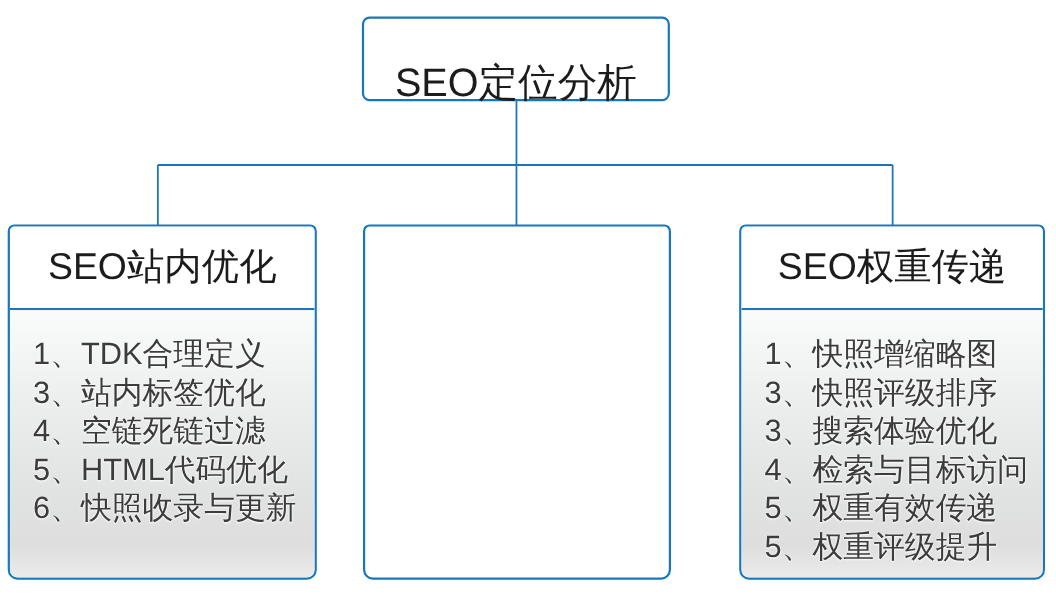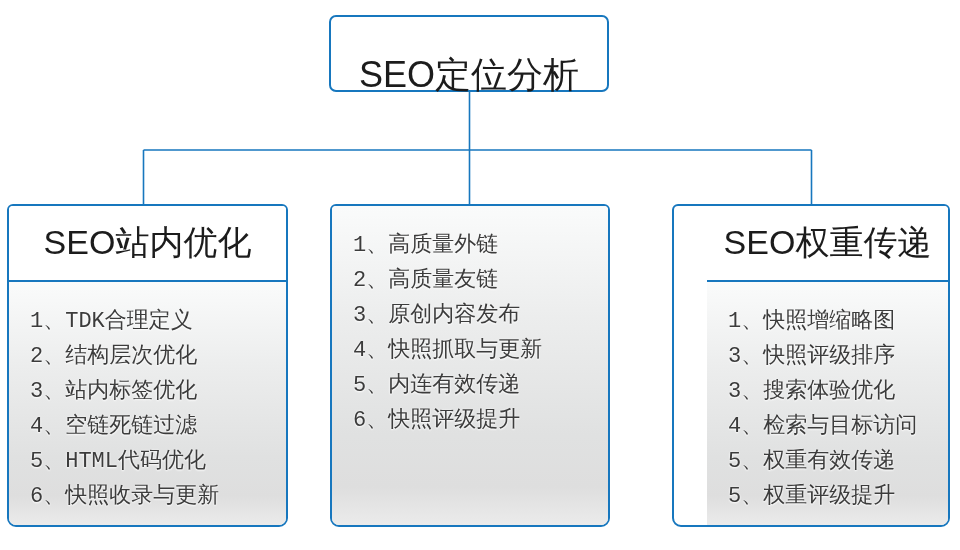--- a/index.html
+++ b/index.html
@@ -46,21 +46,21 @@
     border: 2px solid #1777be;
     border-radius: 6px 6px 9px 9px;
     box-sizing: border-box;
     display: flex;
     flex-direction: column;
     background: #ffffff;
     overflow: hidden;
   }
   .col-left   { left: 7px;   width: 281px; }
   .col-mid    { left: 330px; width: 280px; }
-  .col-right  { left: 672px; width: 278px; padding-left: 33px; }
+  .col-right  { left: 672px; width: 278px; }
   .col-header {
     height: 74px;
     flex: 0 0 74px;
     background: #ffffff;
     border-bottom: 2px solid #1777be;
     display: flex;
     align-items: center;
     justify-content: center;
   }
   .col-title {
@@ -69,25 +69,24 @@
     white-space: nowrap;
   }
   .col-body {
     flex: 1 1 auto;
     background: linear-gradient(180deg, #fafbfb 0%, #eceded 35%, #e0e1e1 72%, #dedede 88%, #ebebeb 100%);
     padding: 22px 10px 0 21px;
   }
   .list-item {
     height: 35px;
     line-height: 35px;
-    font-size: 22px;
+    font-size: 28px;
     color: #3c3c3c;
     white-space: nowrap;
     text-shadow: 0 1px 2px rgba(255,255,255,0.95), 0 0 2px rgba(255,255,255,0.9);
-    font-family: Liberation Mono, monospace;
   }
 </style>
 </head>
 <body>
 
 <div class="canvas">
 
   <svg class="connectors" viewBox="0 0 960 550" xmlns="http://www.w3.org/2000/svg">
     <path d="M469.5 92 L469.5 150 M143.5 150 L811.5 150 M143.5 150 L143.5 205 M469.5 150 L469.5 205 M811.5 150 L811.5 205" fill="none" stroke="#1777be" stroke-width="1.6"></path>
   </svg>
@@ -95,37 +94,28 @@
   <div class="root-box">
     <span class="root-title">SEO定位分析</span>
   </div>
 
   <div class="column col-left">
     <div class="col-header">
       <span class="col-title">SEO站内优化</span>
     </div>
     <div class="col-body">
       <div class="list-item">1、TDK合理定义</div>
-      <div class="list-item">2、结构层次优化</div>
       <div class="list-item">3、站内标签优化</div>
       <div class="list-item">4、空链死链过滤</div>
       <div class="list-item">5、HTML代码优化</div>
       <div class="list-item">6、快照收录与更新</div>
     </div>
   </div>
 
   <div class="column col-mid">
-    <div class="col-body">
-      <div class="list-item">1、高质量外链</div>
-      <div class="list-item">2、高质量友链</div>
-      <div class="list-item">3、原创内容发布</div>
-      <div class="list-item">4、快照抓取与更新</div>
-      <div class="list-item">5、内连有效传递</div>
-      <div class="list-item">6、快照评级提升</div>
-    </div>
   </div>
 
   <div class="column col-right">
     <div class="col-header">
       <span class="col-title">SEO权重传递</span>
     </div>
     <div class="col-body">
       <div class="list-item">1、快照增缩略图</div>
       <div class="list-item">3、快照评级排序</div>
       <div class="list-item">3、搜索体验优化</div>

